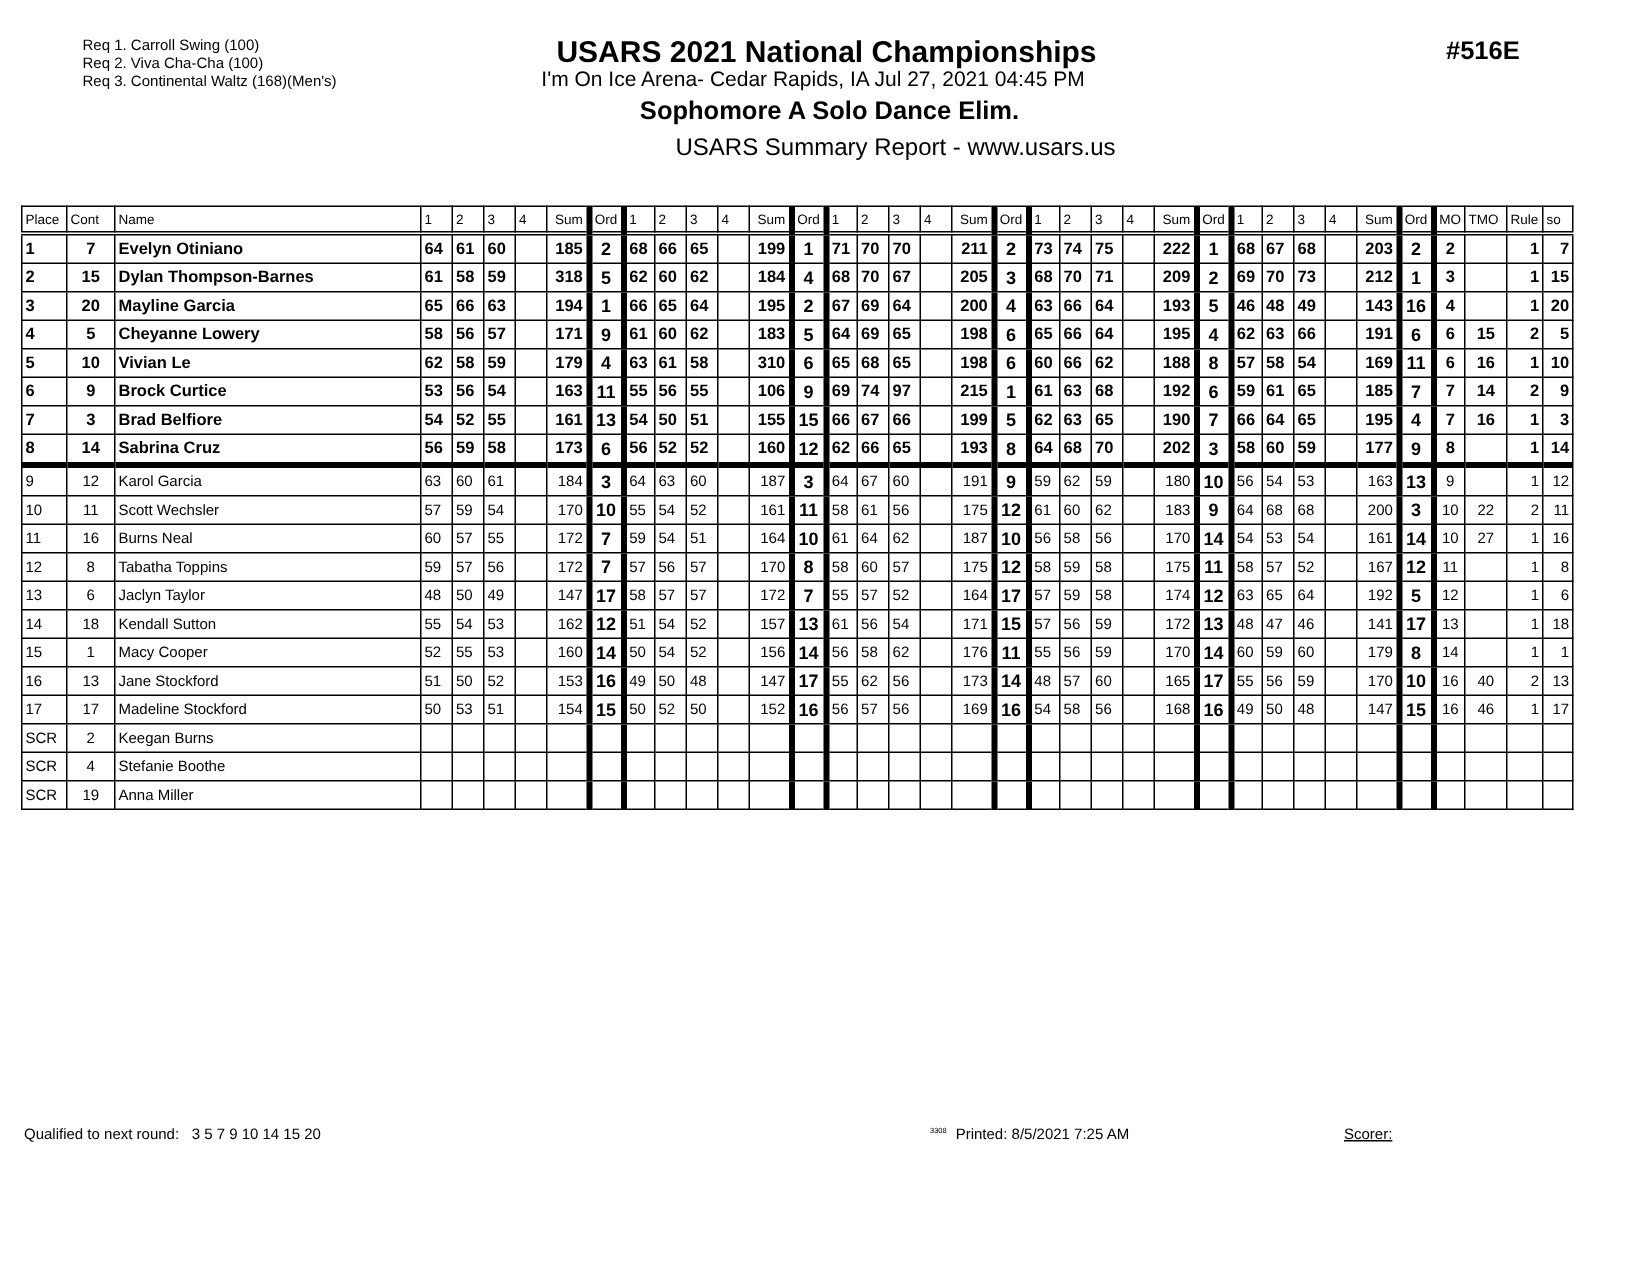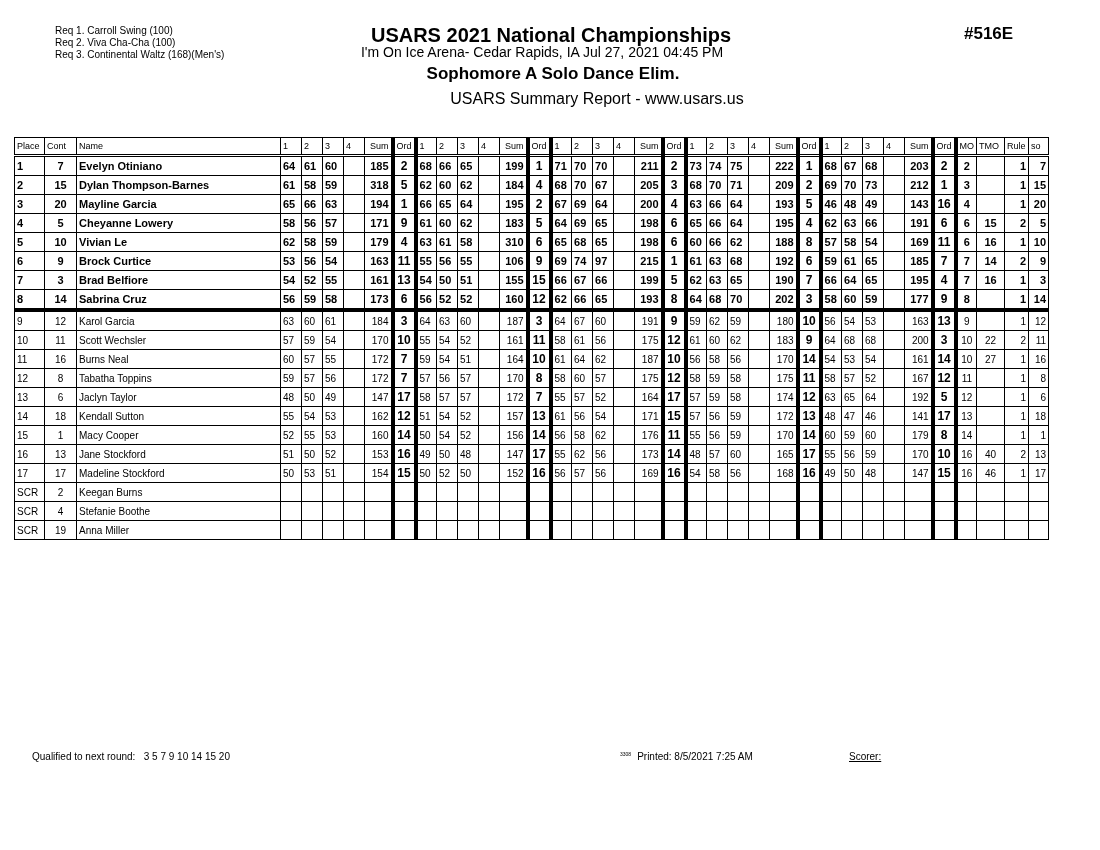--- a/index.html
+++ b/index.html
@@ -900,20 +900,20 @@
         <td class="r"></td>
         <td class="ord"></td>
         <td class="c"></td>
         <td class="c"></td>
         <td class="r"></td>
         <td class="r"></td>
       </tr>
     </tbody>
 </table>
 
-<div class="foot" style="left:32px;text-align:center;">
+<div class="foot" style="left:16px;text-align:center;">
   <span>Qualified to next round:</span>&nbsp;&nbsp;
   <span>3 5 7 9 10 14 15 20</span>
 </div>
 <div class="foot" style="left:620px;">
   <span class="sup">3308</span><span>Printed:  8/5/2021  7:25 AM</span>
 </div>
-<div class="foot" style="left:849px;text-decoration:underline;">Scorer:</div>
+<div class="foot" style="left:896px;text-decoration:underline;">Scorer:</div>
 
 </body></html>

